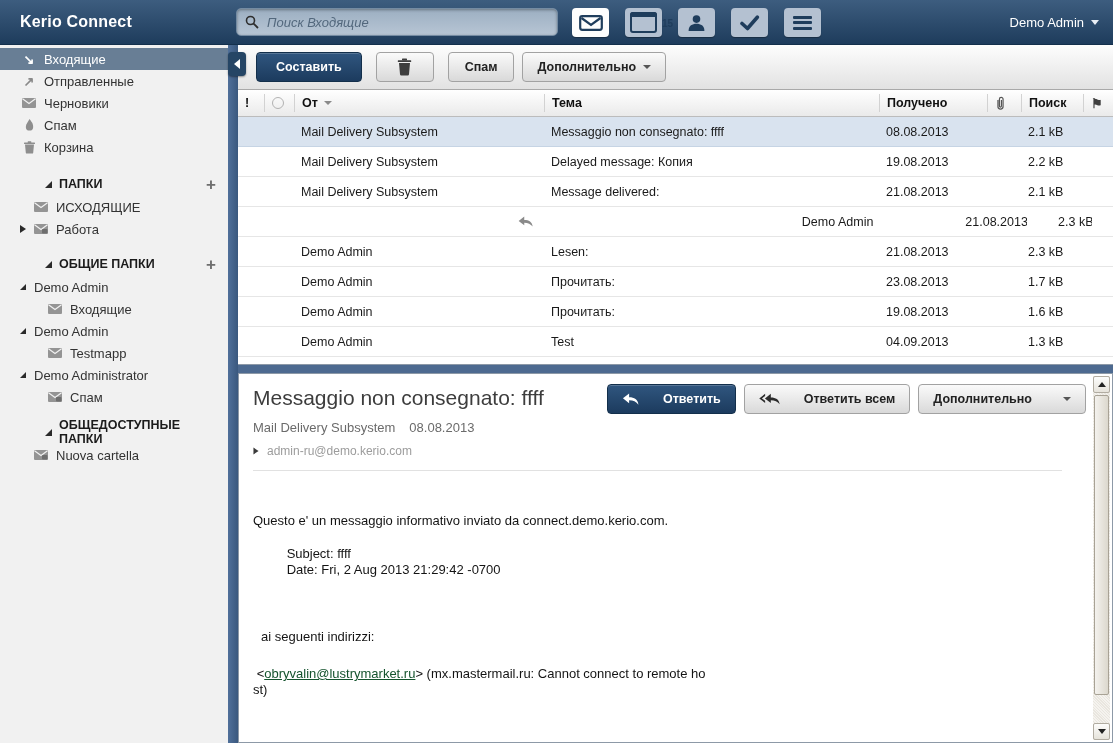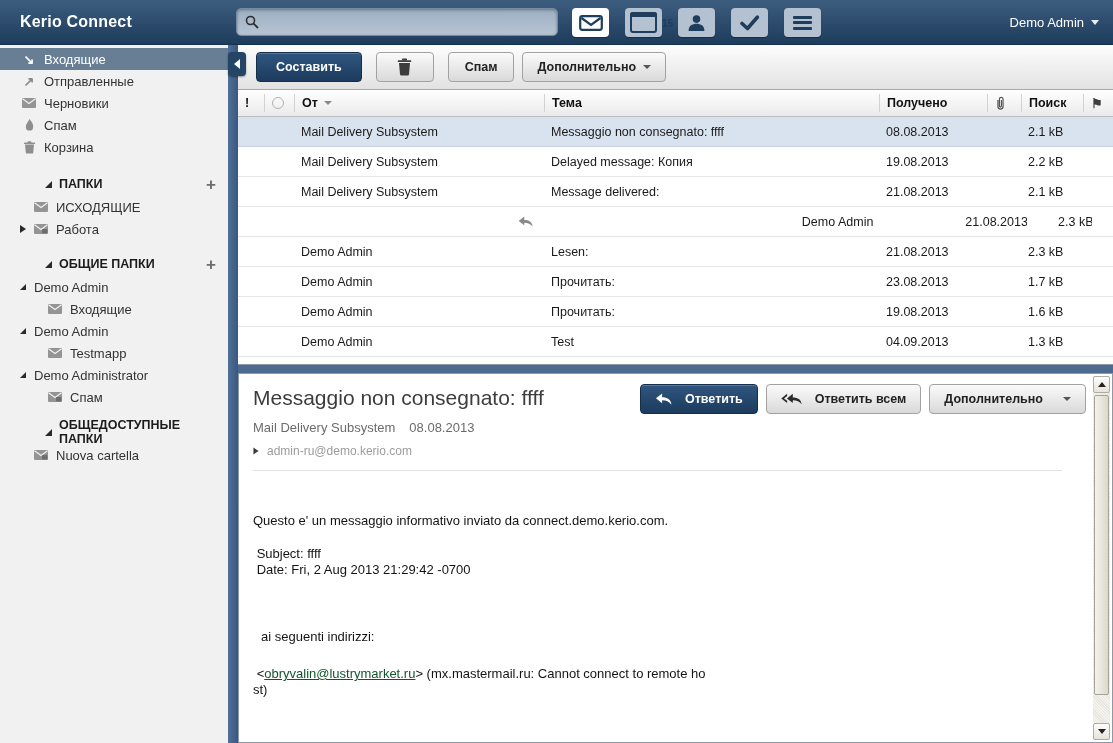--- a/index.html
+++ b/index.html
@@ -81,24 +81,24 @@
   .reply-ind{display:flex;justify-content:center;width:100%;padding:0!important;}
   
   .preview{position:absolute;left:0;top:328px;right:0;bottom:0;background:#fff;
     border:1px solid #8d99a7;box-sizing:border-box;}
   .pv-header{margin:12px 50px 0 14px;padding-bottom:12px;border-bottom:1px solid #e1e1e1;}
   .pv-title{font-size:21px;font-weight:400;color:#3d3d3d;}
   .pv-meta{margin-top:10px;font-size:13px;color:#6b6b6b;display:flex;gap:14px;}
   .pv-rcpt{margin-top:9px;display:flex;align-items:center;gap:8px;font-size:12px;color:#9c9c9c;cursor:pointer;}
   .pv-rcpt .tri-col{border-left-color:#3a3a3a;transform:scale(.85);}
   .pv-actions{position:absolute;top:10px;right:26px;display:flex;gap:8px;}
-  .pv-btn{padding:0 14px;gap:13px;}
+  .pv-btn{padding:0 14px;gap:24px;}
   .mail-body{margin:42px 40px 0 14px;font-size:13px;line-height:16px;color:#141414;}
   .pre{white-space:pre-wrap;}
-  .mb-p2{margin-top:16px;} .mb-subj{margin-top:17px;} .mb-p3{margin-top:51px;margin-left:8px;} .mb-link{margin-top:21px;}
+  .mb-p2{margin-top:16px;} .mb-subj{margin-top:17px;margin-left:30px;} .mb-p3{margin-top:51px;margin-left:8px;} .mb-link{margin-top:21px;}
   .mail-link{color:#14532d;text-decoration:underline;cursor:pointer;}
   
   .scroll{position:absolute;top:2px;right:2px;bottom:2px;width:17px;background:#efede8;
     background-image:repeating-linear-gradient(45deg,#f5f3ef 0 1px,#e9e6df 1px 2px);}
   .sb-btn{position:absolute;left:0;width:17px;height:17px;box-sizing:border-box;
     background:linear-gradient(#fdfdfc,#e6e3db);border:1px solid #b1aca1;border-radius:2px;
     display:flex;align-items:center;justify-content:center;cursor:pointer;}
   .sb-up{top:0;} .sb-dn{bottom:0;}
   .tri-up-k{width:0;height:0;border-left:4px solid transparent;border-right:4px solid transparent;border-bottom:5px solid #222;}
   .tri-dn-k{width:0;height:0;border-left:4px solid transparent;border-right:4px solid transparent;border-top:5px solid #222;}
@@ -110,20 +110,21 @@
 
 <div class="topbar">
   <div class="logo">Kerio Connect</div>
   <div class="searchbox">
     <span style="display:flex;">
       <svg width="14" height="14" viewBox="0 0 14 14">
           <circle cx="5.5" cy="5.5" r="4" stroke="#2e2e2e" stroke-width="1.6" fill="none"></circle>
           <line x1="8.6" y1="8.6" x2="13" y2="13" stroke="#2e2e2e" stroke-width="1.8"></line>
         </svg>
     </span>
+    <input type="text" placeholder="Поиск Входящие" style="">
   </div>
   <div class="tb-icons">
     <div class="tb-btn active">
       <svg width="24" height="16" viewBox="0 0 24 16">
           <rect x="1.2" y="1.2" width="21.6" height="13.6" rx="2" fill="none" stroke="#1f3d5c" stroke-width="2.2"></rect>
           <path d="M2.5 3 L12 10 L21.5 3" fill="none" stroke="#1f3d5c" stroke-width="2.2"></path>
         </svg>
     </div>
     <div class="tb-btn">
       <div class="cal">

